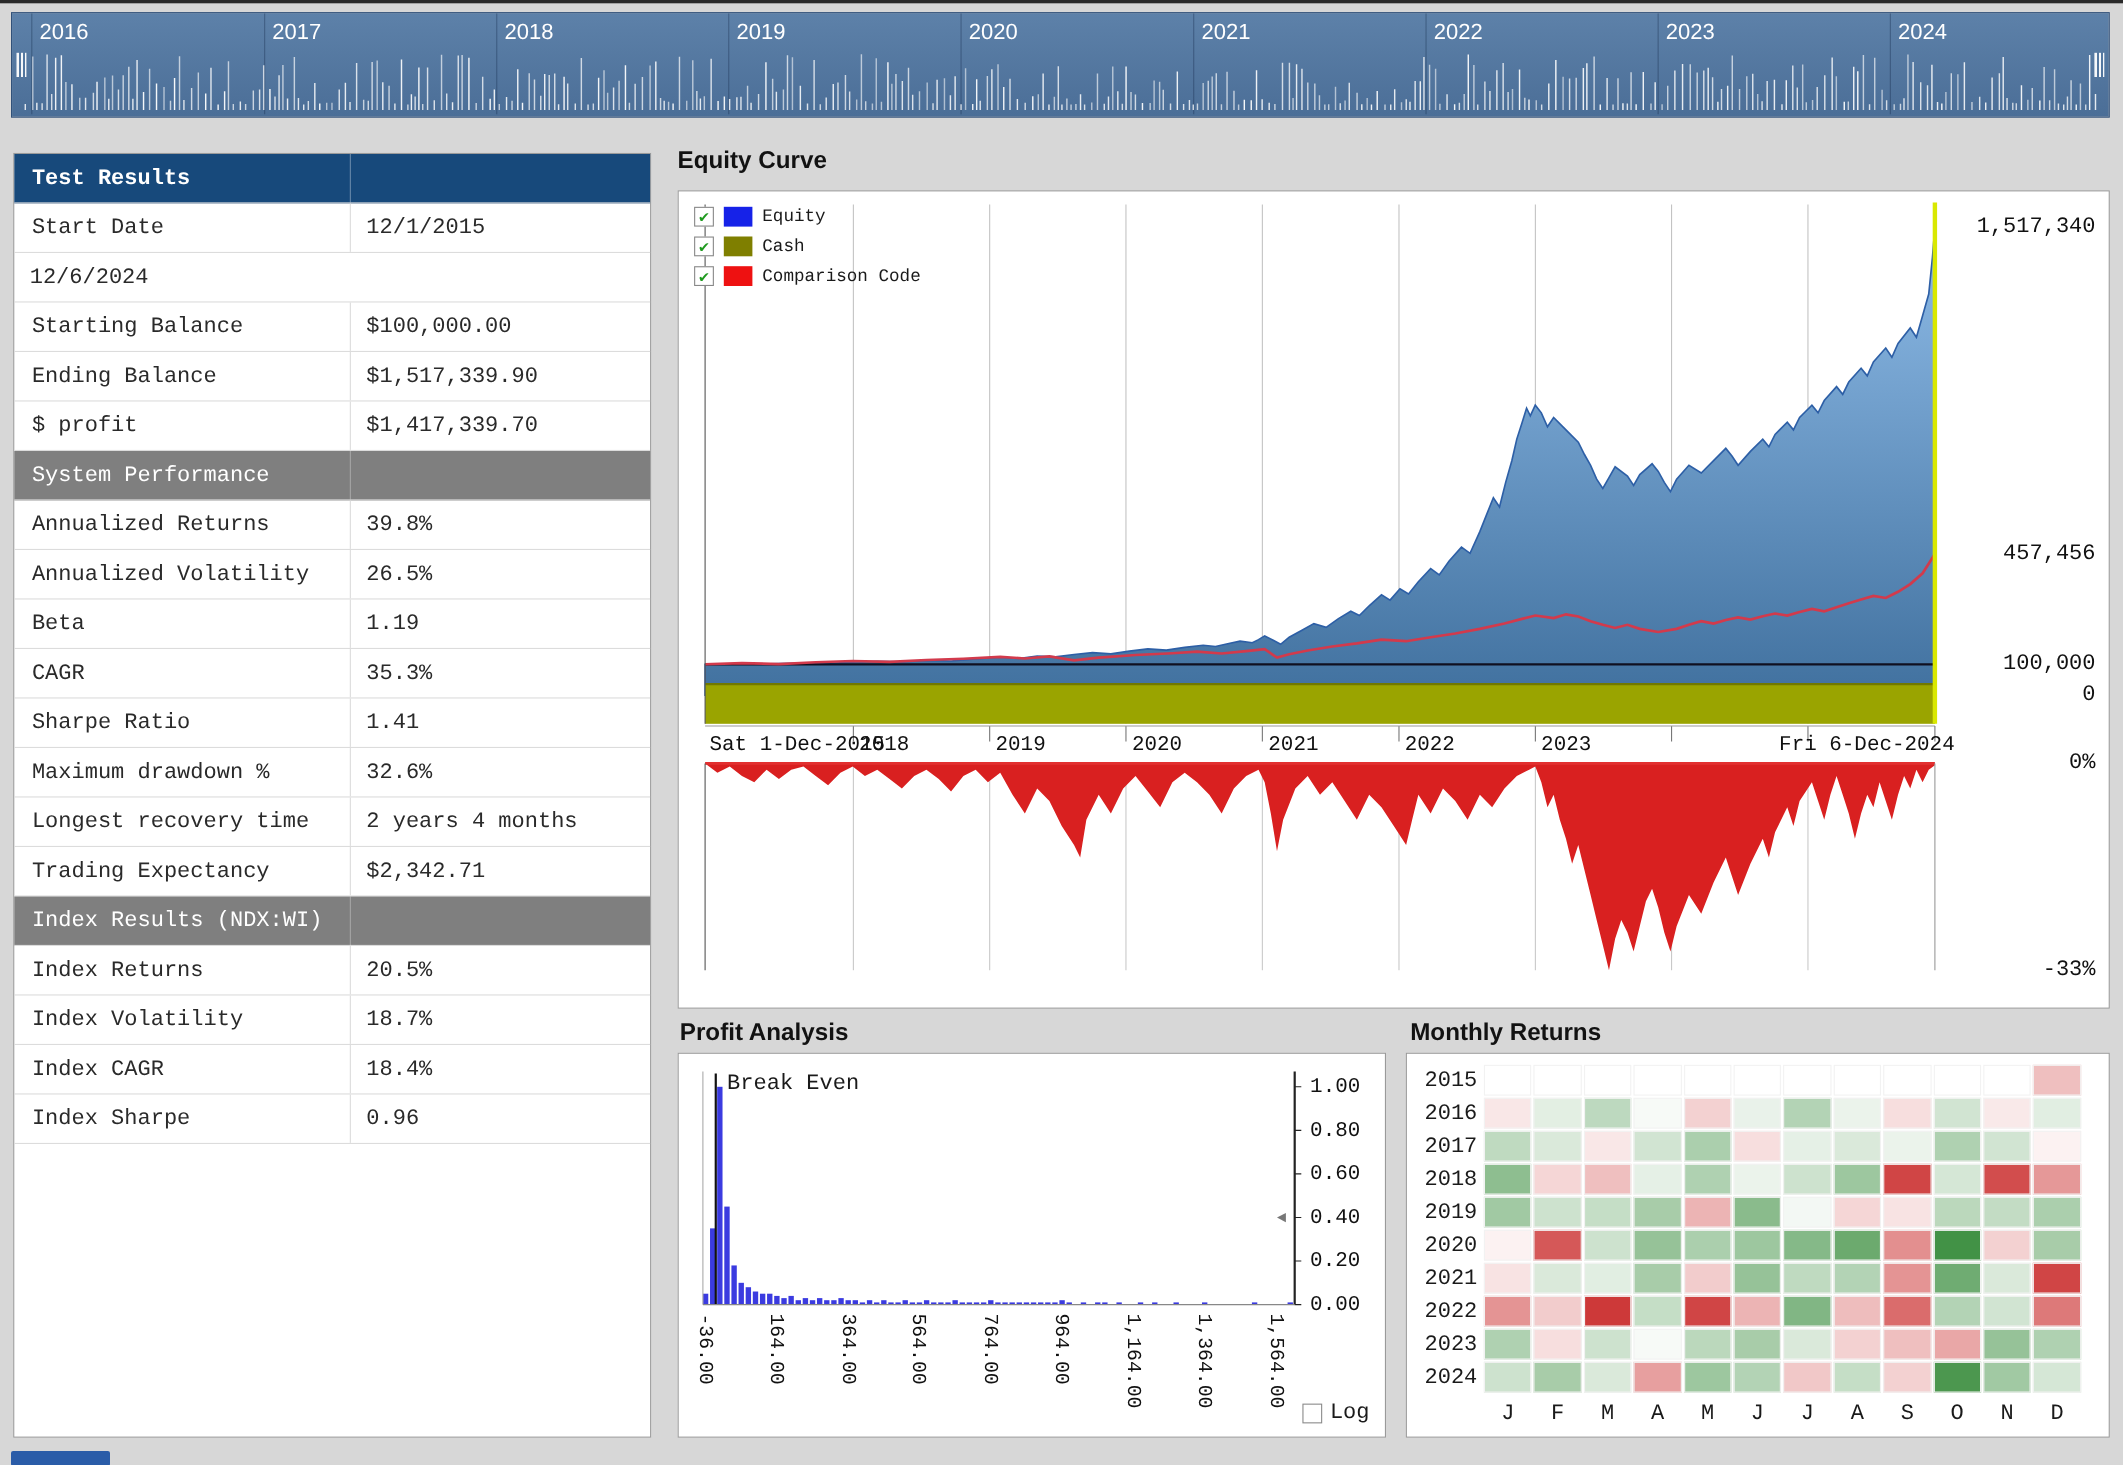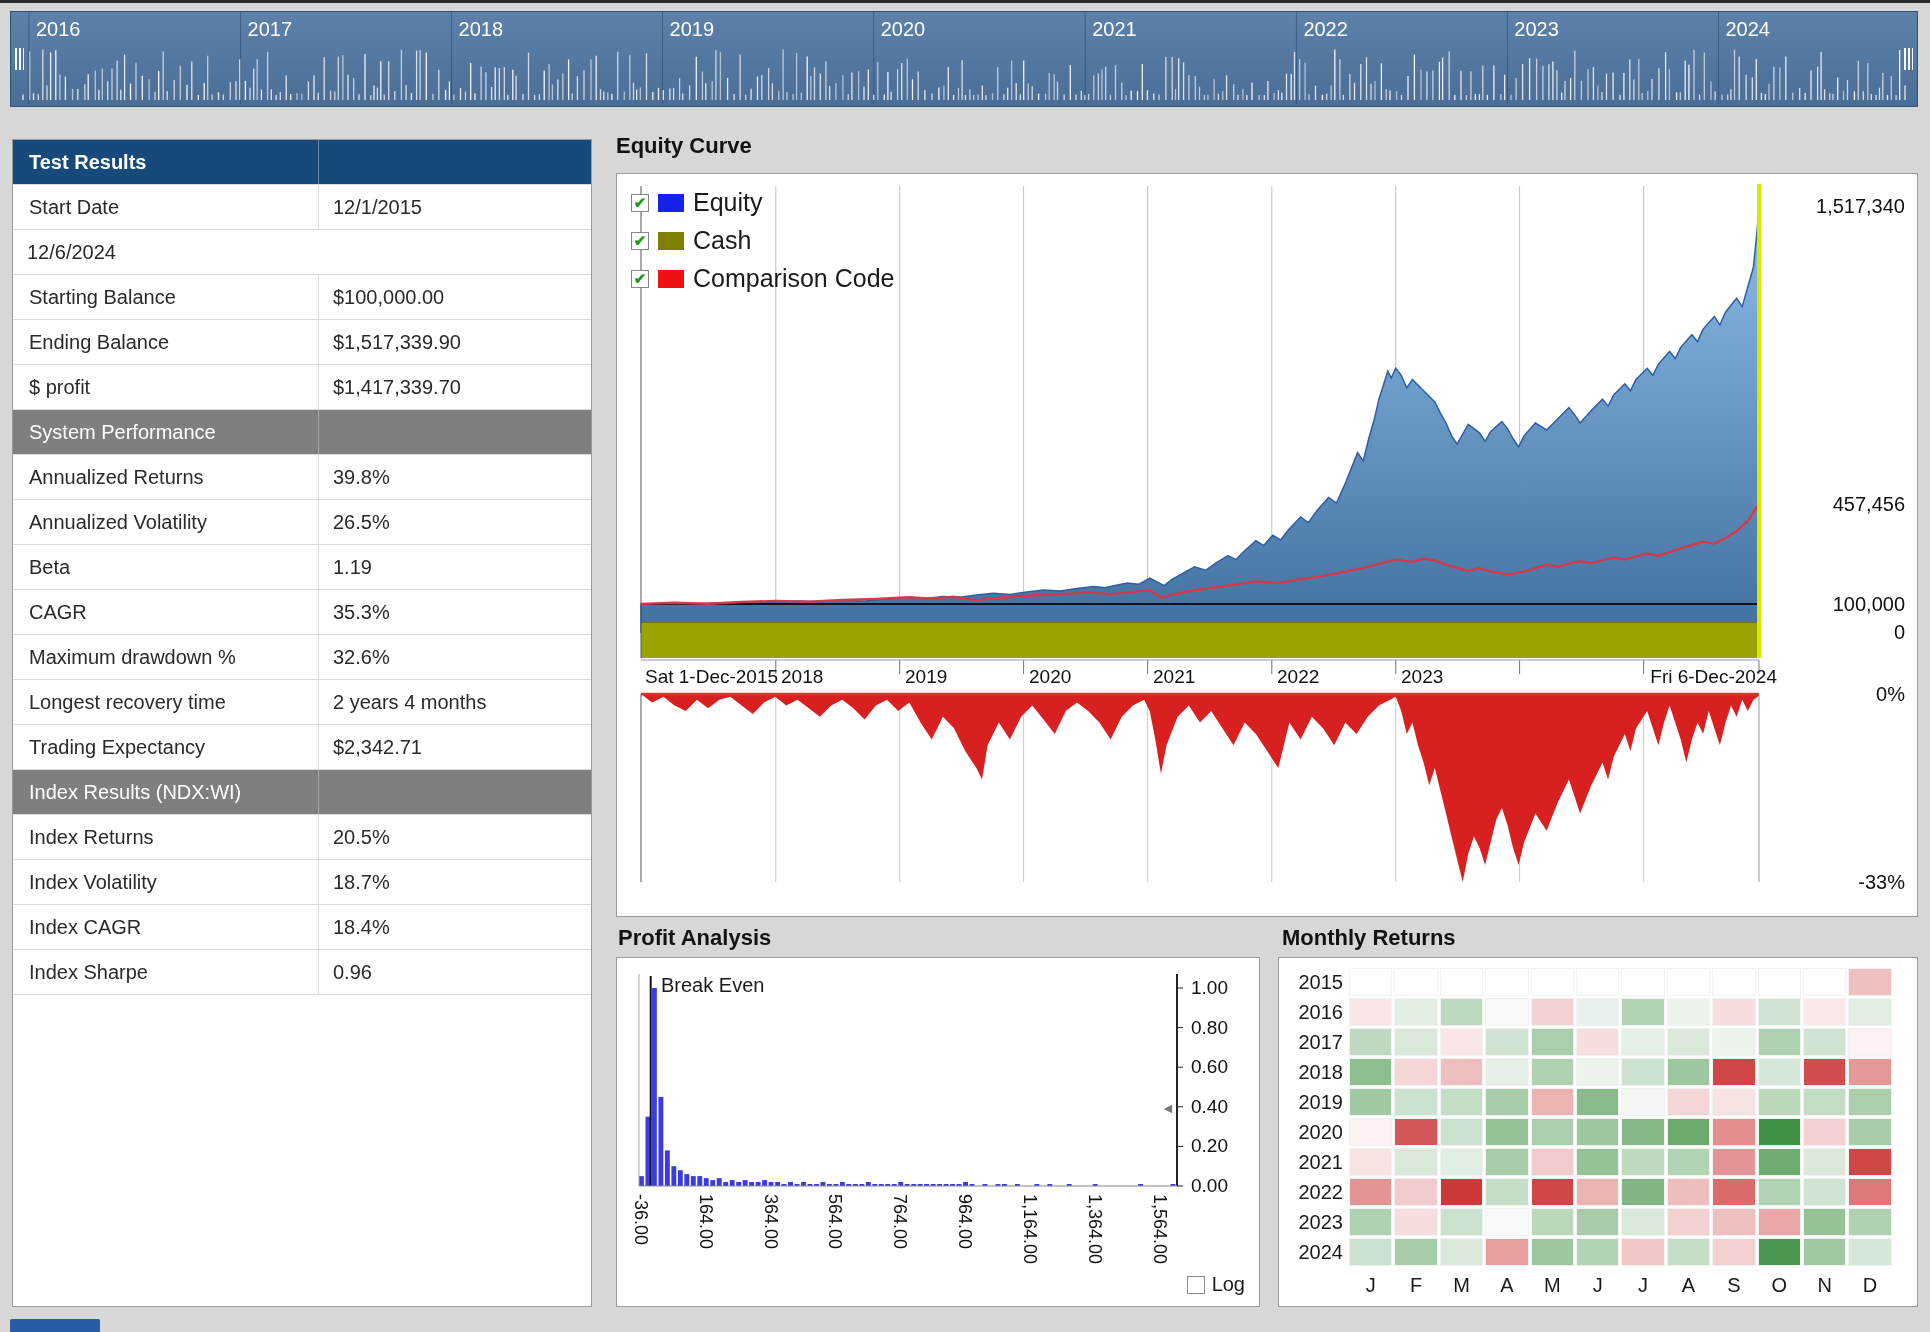--- a/index.html
+++ b/index.html
@@ -1,17 +1,17 @@
 <!DOCTYPE html>
 <html><head>
 <meta charset="utf-8">
 <style>
   html,body{margin:0;padding:0;background:#bfbfbf;font-family:"Liberation Sans",sans-serif;}
   #app{position:relative;width:1930px;height:1332px;background:#d7d7d7;border-top:3px solid #2a2a2a;box-sizing:border-box;overflow:hidden;}
-  .panel{position:absolute;background:#fff;border:1px solid #9a9a9a;box-sizing:border-box;}
+  .panel{position:absolute;background:#fff;border:1px solid #9a9a9a;box-sizing:border-box;font-family:Liberation Mono, monospace;}
   
   .timeline{position:absolute;left:10px;top:8px;width:1908px;height:96px;background:linear-gradient(#5d81a9,#4b6e97);border:1px solid #31517a;box-sizing:border-box;}
   #timeline-svg-wrap{position:absolute;left:0;top:0;right:0;bottom:0;}
   .tl-year{position:absolute;top:6px;color:#fff;font-size:20px;}
   .tl-grip{position:absolute;top:36px;width:9px;height:22px;background:repeating-linear-gradient(90deg,rgba(255,255,255,.95) 0 2px,transparent 2px 4px);}
   .tl-grip.left{left:4px;} .tl-grip.right{right:4px;}
   
   .results{left:12px;top:136px;width:580px;height:1168px;}
   .trow{display:flex;height:44px;border-bottom:1px solid #dcdcdc;align-items:stretch;font-size:20px;color:#2a2a2a;}
   .trow.main{background:#17497B;color:#fff;font-weight:bold;}
@@ -23,21 +23,21 @@
   .tcell.value{flex:1;padding-left:14px;}
   
   .sec-title{position:absolute;font-size:22px;font-weight:bold;color:#121212;}
   
   .equity-box{left:616px;top:170px;width:1302px;height:744px;}
   #equity-svg-wrap{position:absolute;left:0;top:0;}
   #equity-legend{position:absolute;left:14px;top:14px;}
   .leg-item{display:flex;align-items:center;gap:9px;margin-bottom:9px;}
   .cb{width:18px;height:18px;border:1px solid #888;background:#fff;display:flex;align-items:center;justify-content:center;font-size:15px;font-weight:bold;color:#1f9a1f;box-sizing:border-box;}
   .leg-swatch{width:26px;height:18px;}
-  .leg-label{font-size:25px;color:#1a1a1a;}
+  .leg-label{font-size:16px;color:#1a1a1a;}
   .eq-rlabel{position:absolute;right:12px;font-size:20px;color:#111;transform:translateY(-50%);text-align:right;}
   .eq-xlabel{position:absolute;top:492px;font-size:19px;color:#111;white-space:nowrap;}
   
   .profit-box{left:616px;top:954px;width:644px;height:350px;}
   #profit-svg-wrap{position:absolute;left:0;top:0;}
   .pa-breakeven{position:absolute;left:44px;top:16px;font-size:20px;color:#1a1a1a;}
   .pa-ylabel{position:absolute;left:574px;font-size:19px;color:#111;transform:translateY(-50%);}
   .pa-xlabel{position:absolute;top:236px;font-size:18px;color:#111;writing-mode:vertical-rl;}
   .pa-marker{position:absolute;left:544px;top:142px;font-size:14px;color:#777;}
   .pa-log{position:absolute;right:14px;bottom:10px;display:flex;align-items:center;gap:7px;font-size:20px;color:#1a1a1a;}
@@ -493,20 +493,24 @@
         </div>
         <div class="trow">
           <div class="tcell label">Beta</div>
           <div class="tcell value">1.19</div>
         </div>
         <div class="trow">
           <div class="tcell label">CAGR</div>
           <div class="tcell value">35.3%</div>
         </div>
         <div class="trow">
+          <div class="tcell label">Sharpe Ratio</div>
+          <div class="tcell value">1.41</div>
+        </div>
+        <div class="trow">
           <div class="tcell label">Maximum drawdown %</div>
           <div class="tcell value">32.6%</div>
         </div>
         <div class="trow">
           <div class="tcell label">Longest recovery time</div>
           <div class="tcell value">2 years 4 months</div>
         </div>
         <div class="trow">
           <div class="tcell label">Trading Expectancy</div>
           <div class="tcell value">$2,342.71</div>

